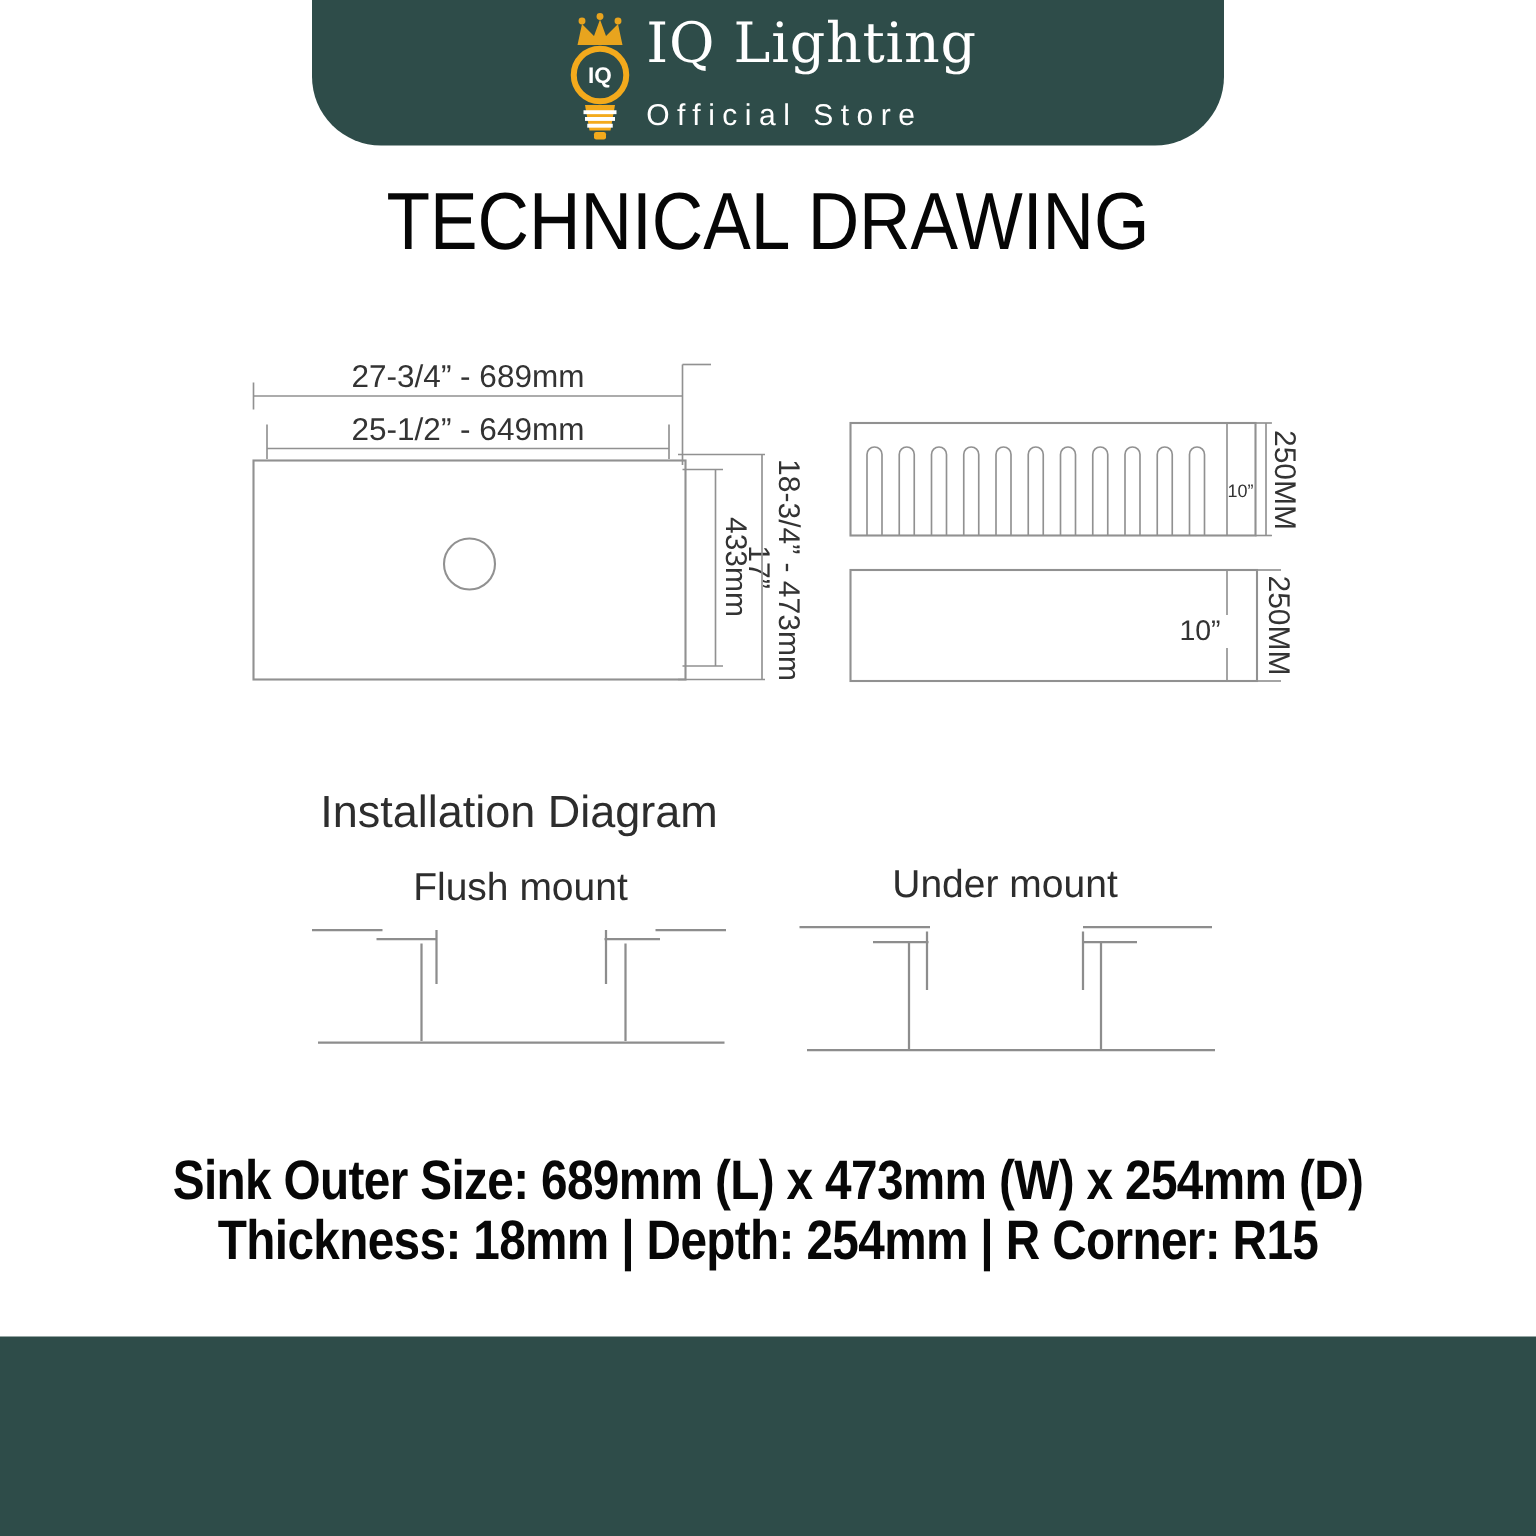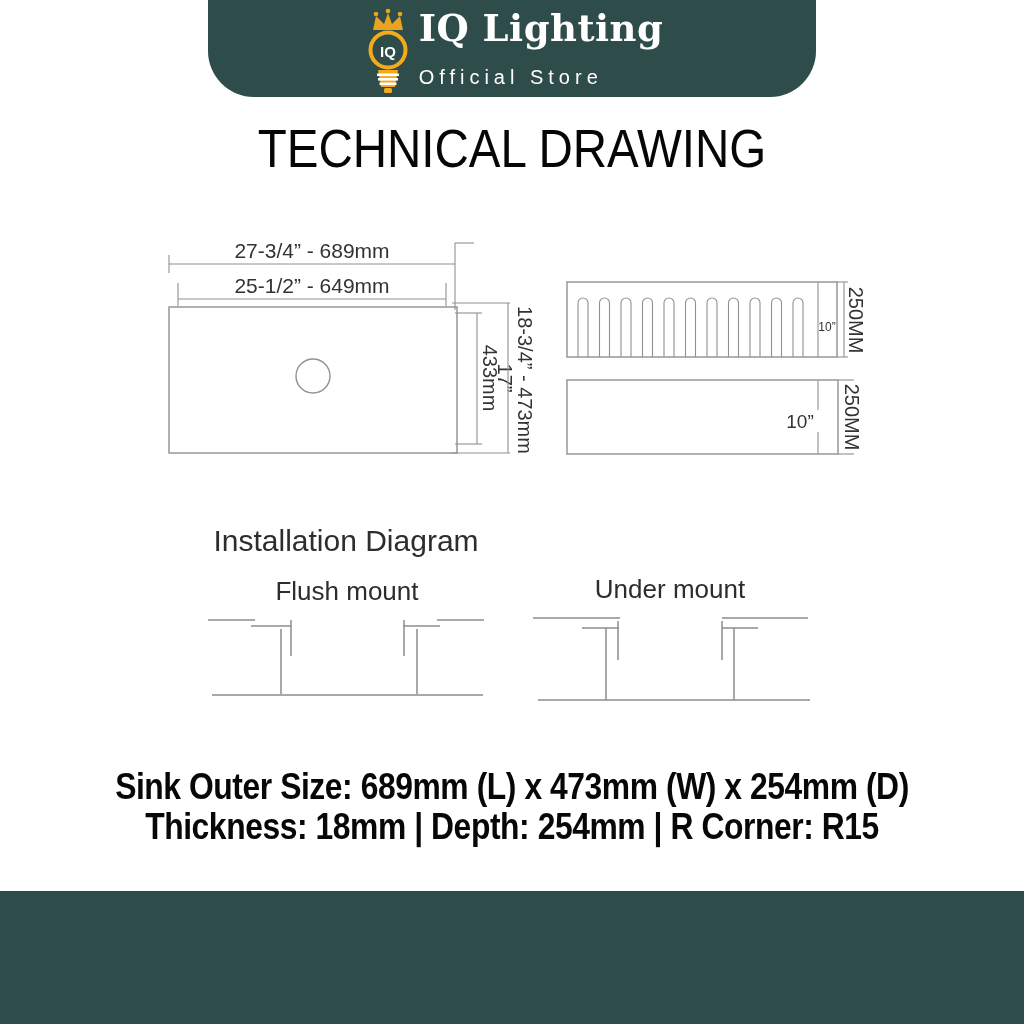--- a/index.html
+++ b/index.html
@@ -9,21 +9,21 @@
   }
   
   .banner{
     position:absolute;left:208px;top:0;width:608px;height:97px;
     background:#2E4C49;border-radius:0 0 46px 46px;
     display:flex;align-items:center;justify-content:center;gap:4px;
   }
   .logo-svg{width:54px;height:90px;margin-top:2px;}
   .brand{display:flex;flex-direction:column;align-items:flex-start;}
   .brand-name{
-    font-family:"DejaVu Serif",serif;font-weight:700;font-size:37px;
+    font-family:"DejaVu Serif",serif;font-weight:400;font-size:37px;
     color:#ffffff;line-height:1.0;letter-spacing:0.5px;
   }
   .brand-sub{
     font-family:"Liberation Sans",sans-serif;font-size:20px;color:#ffffff;
     letter-spacing:5px;margin-top:20px;line-height:1.0;
   }
   
   .page-title{
     position:absolute;top:121px;left:0;right:0;margin:0;text-align:center;
     font-size:54px;font-weight:400;color:#060606;letter-spacing:0;

